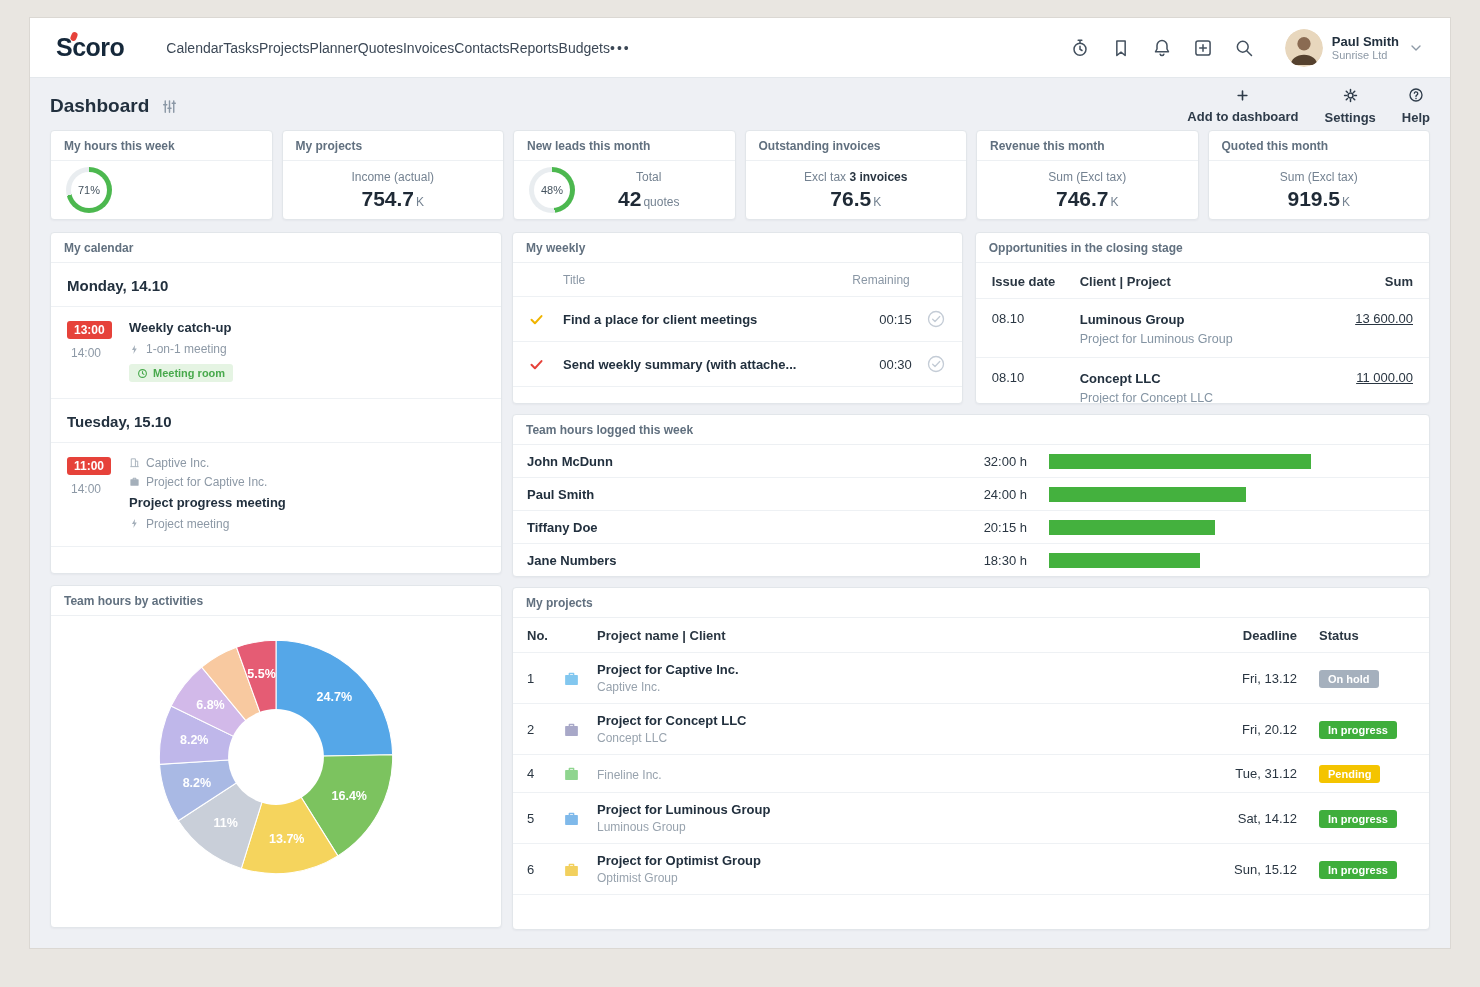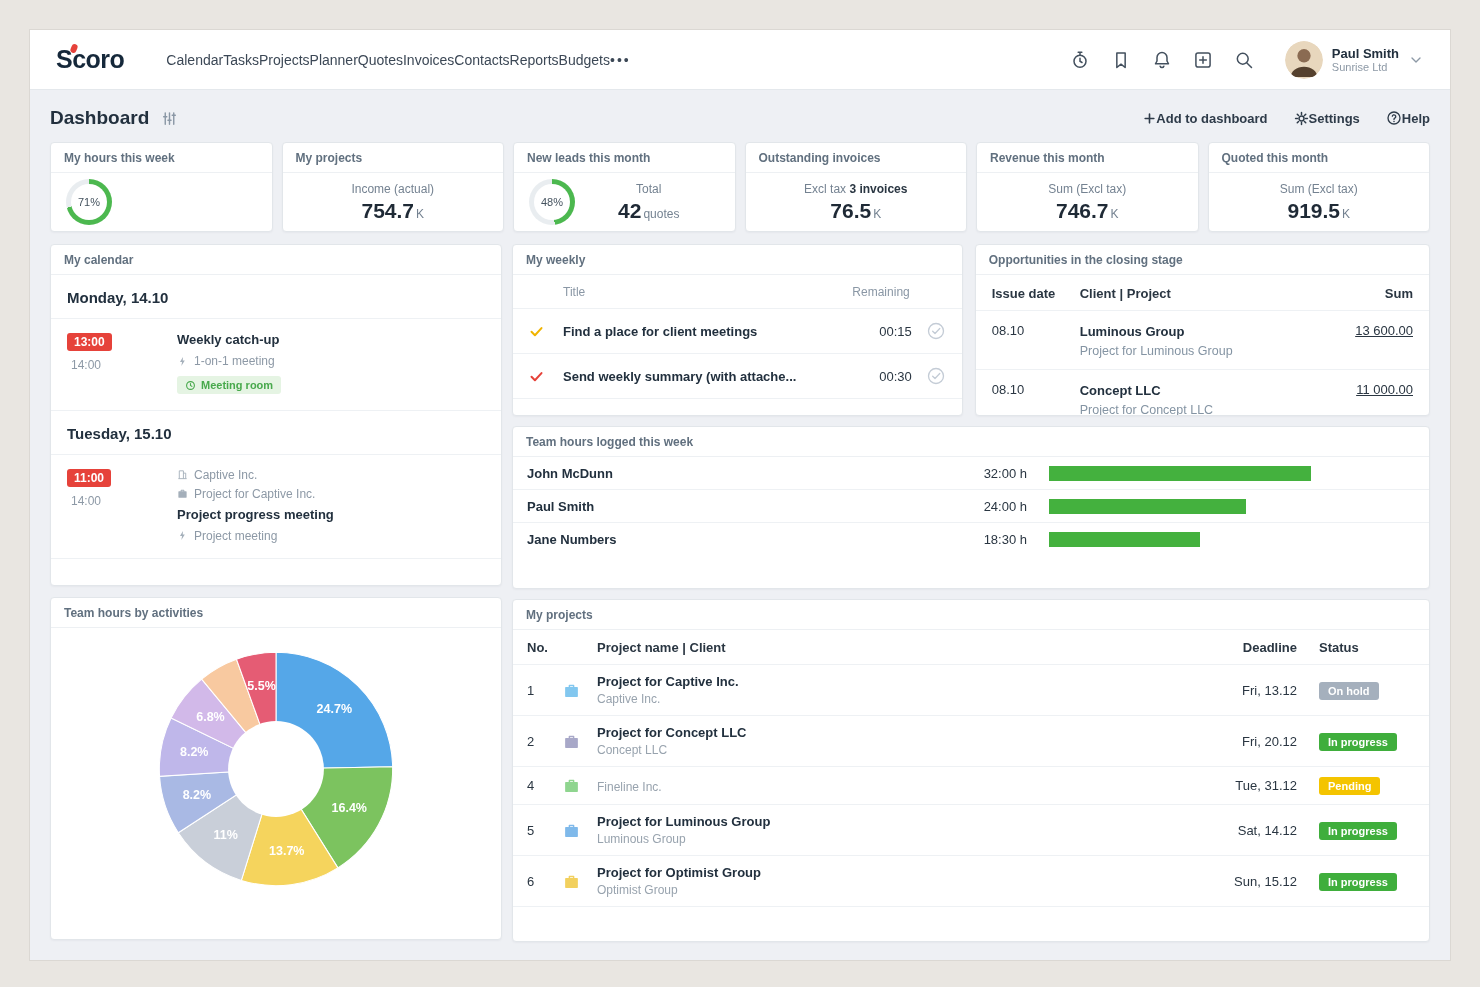--- a/index.html
+++ b/index.html
@@ -5,21 +5,21 @@
   * { box-sizing: border-box; margin: 0; padding: 0; }
   html,body { width:1480px; height:987px; }
   body {
     background:#e9e6e1;
     font-family:"Liberation Sans","DejaVu Sans",sans-serif;
     color:#22303e;
     position:relative;
     overflow:hidden;
   }
   .app {
-    position:absolute; left:30px; top:30px; width:1420px; height:930px;
+    position:absolute; left:30px; top:18px; width:1420px; height:930px;
     background:#eef0f4; overflow:hidden; box-shadow:0 0 0 1px rgba(0,0,0,.06);
   }
   
   .topnav {
     height:60px; background:#fff; display:flex; align-items:center;
     padding:0 26px; border-bottom:1px solid #e4e8ec;
   }
   .logo { position:relative; font-size:25px; font-weight:800; color:#15283a; letter-spacing:-.5px; cursor:pointer; }
   .logo-mark { position:absolute; top:-1px; left:15px; width:6px; height:9px; background:var(--red,#e6423a); border-radius:3px; transform:rotate(22deg); }
   .nav-items { display:flex; margin-left:42px; align-items:center; }
@@ -30,21 +30,21 @@
   .user { display:flex; align-items:center; gap:9px; margin-left:10px; cursor:pointer; }
   .avatar { width:38px; height:38px; border-radius:50%; overflow:hidden; flex:0 0 38px; }
   .user-name { font-size:13px; font-weight:700; color:#22303e; line-height:1.2; }
   .user-company { font-size:11px; color:#8d99a6; }
   
   .content { padding:0 20px; }
   .page-head { display:flex; align-items:center; height:52px; padding-top:4px; }
   .page-head h1 { font-size:19px; font-weight:700; color:#22303e; }
   .page-head .icon-btn { margin-left:12px; color:#8a97a5; }
   .page-actions { margin-left:auto; display:flex; gap:26px; align-items:center; }
-  .page-actions .action { display:flex; align-items:center; font-size:13px; font-weight:700; color:#2e3b49; background:none; border:none; cursor:pointer; }
+  .page-actions .action { display:flex; align-items:center; gap:7px; font-size:13px; font-weight:700; color:#2e3b49; background:none; border:none; cursor:pointer;flex-direction:column; }
   
   .card, .panel {
     background:#fff; border:1px solid #e2e6ea; border-radius:4px;
     box-shadow:0 1px 2px rgba(16,30,40,.04);
   }
   .metric-row { display:grid; grid-template-columns:repeat(6,1fr); gap:9px; height:90px; }
   .card-title, .panel-title {
     font-size:12px; font-weight:600; color:#61707f; padding:8px 13px 7px;
     border-bottom:1px solid #edf0f3; white-space:nowrap; overflow:hidden;
   }
@@ -62,21 +62,21 @@
   .col-left { width:452px; flex:0 0 452px; display:flex; flex-direction:column; gap:11px; }
   .col-right { flex:1; display:flex; flex-direction:column; gap:10px; }
   .row-top { display:grid; grid-template-columns:1fr 1.01fr; gap:12px; }
   .panel-cal { height:342px; overflow:hidden; }
   .panel-act { height:343px; overflow:hidden; }
   .panel-tasks,.panel-opp { height:172px; overflow:hidden; }
   .panel-team { height:163px; overflow:hidden; }
   .panel-proj { height:343px; overflow:hidden; }
   
   .cal-day-head { padding:14px 16px 12px; font-size:15px; font-weight:700; border-bottom:1px solid #eef1f4; }
-  .cal-event { display:flex; padding:13px 16px 15px; border-bottom:1px solid #eef1f4; cursor:pointer;gap:48px; }
+  .cal-event { display:flex; padding:13px 16px 15px; border-bottom:1px solid #eef1f4; cursor:pointer; }
   .cal-times { width:62px; flex:0 0 62px; }
   .time-badge { display:inline-block; background:var(--red,#e6423a); color:#fff; font-size:12px; font-weight:700; padding:2px 7px; border-radius:3px; }
   .time-end { display:block; color:#8d99a6; font-size:12px; margin:7px 0 0 4px; }
   .event-title { font-size:13px; font-weight:700; color:#22303e; margin-bottom:7px; }
   .event-meta { display:flex; align-items:center; gap:6px; font-size:12px; color:#8d99a6; margin-bottom:8px; }
   .event-meta .icon { color:#a4afba; display:flex; }
   .room-tag { display:inline-flex; align-items:center; gap:5px; background:var(--tag-green-bg,#e5f4e3); color:var(--tag-green-text,#48a94c); font-size:11px; font-weight:600; padding:3px 8px; border-radius:3px; }
   
   .tasks-header { display:flex; align-items:center; padding:10px 16px 9px; border-bottom:1px solid #eef1f4; font-size:12px; color:#8a97a5; }
   .tasks-header .t-title { margin-left:34px; }
@@ -472,20 +472,27 @@
               </span>
           </div>
           <div class="th-row">
             <span class="th-name">Paul Smith</span>
             <span class="th-hours">24:00 h</span>
             <span class="th-track">
                 <span class="th-bar" style="display: block; width: 75%;"></span>
               </span>
           </div>
           <div class="th-row">
+            <span class="th-name">Tiffany Doe</span>
+            <span class="th-hours">20:15 h</span>
+            <span class="th-track">
+                <span class="th-bar" style="display: block; width: 63.2812%;"></span>
+              </span>
+          </div>
+          <div class="th-row">
             <span class="th-name">Jane Numbers</span>
             <span class="th-hours">18:30 h</span>
             <span class="th-track">
                 <span class="th-bar" style="display: block; width: 57.8125%;"></span>
               </span>
           </div>
         </div>
 
         <div class="panel panel-proj">
           <div class="panel-title">My projects</div>

